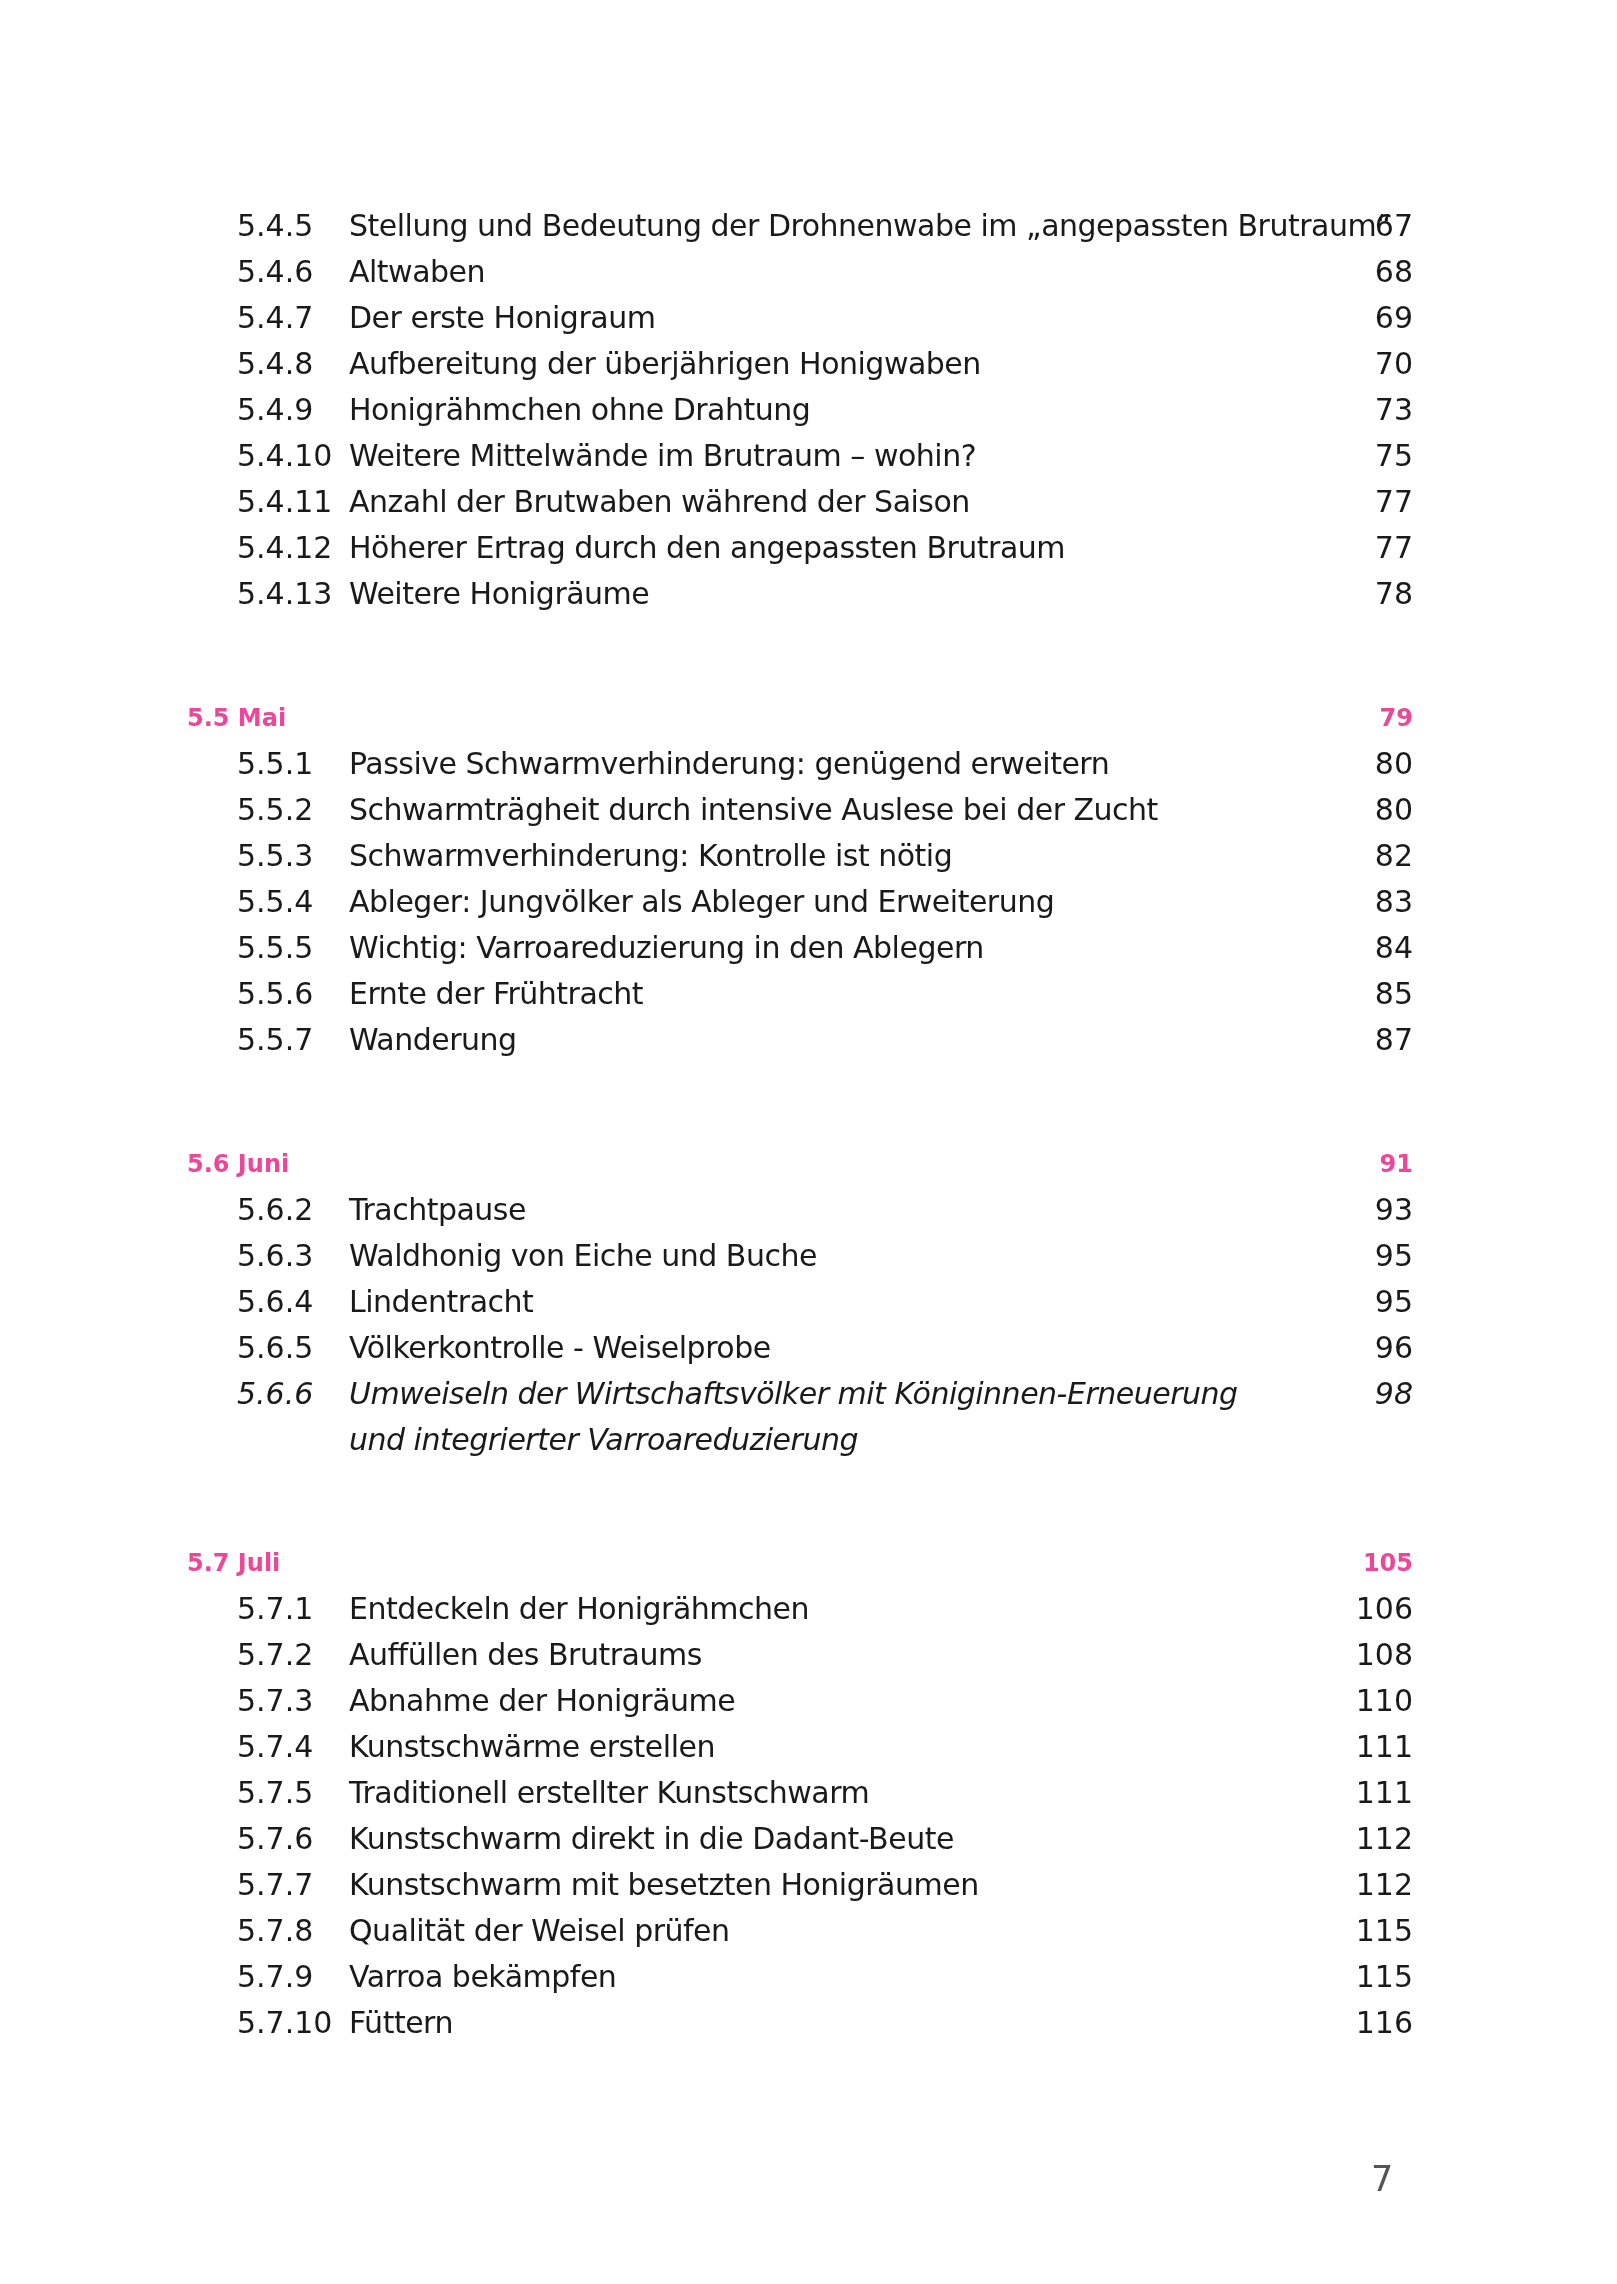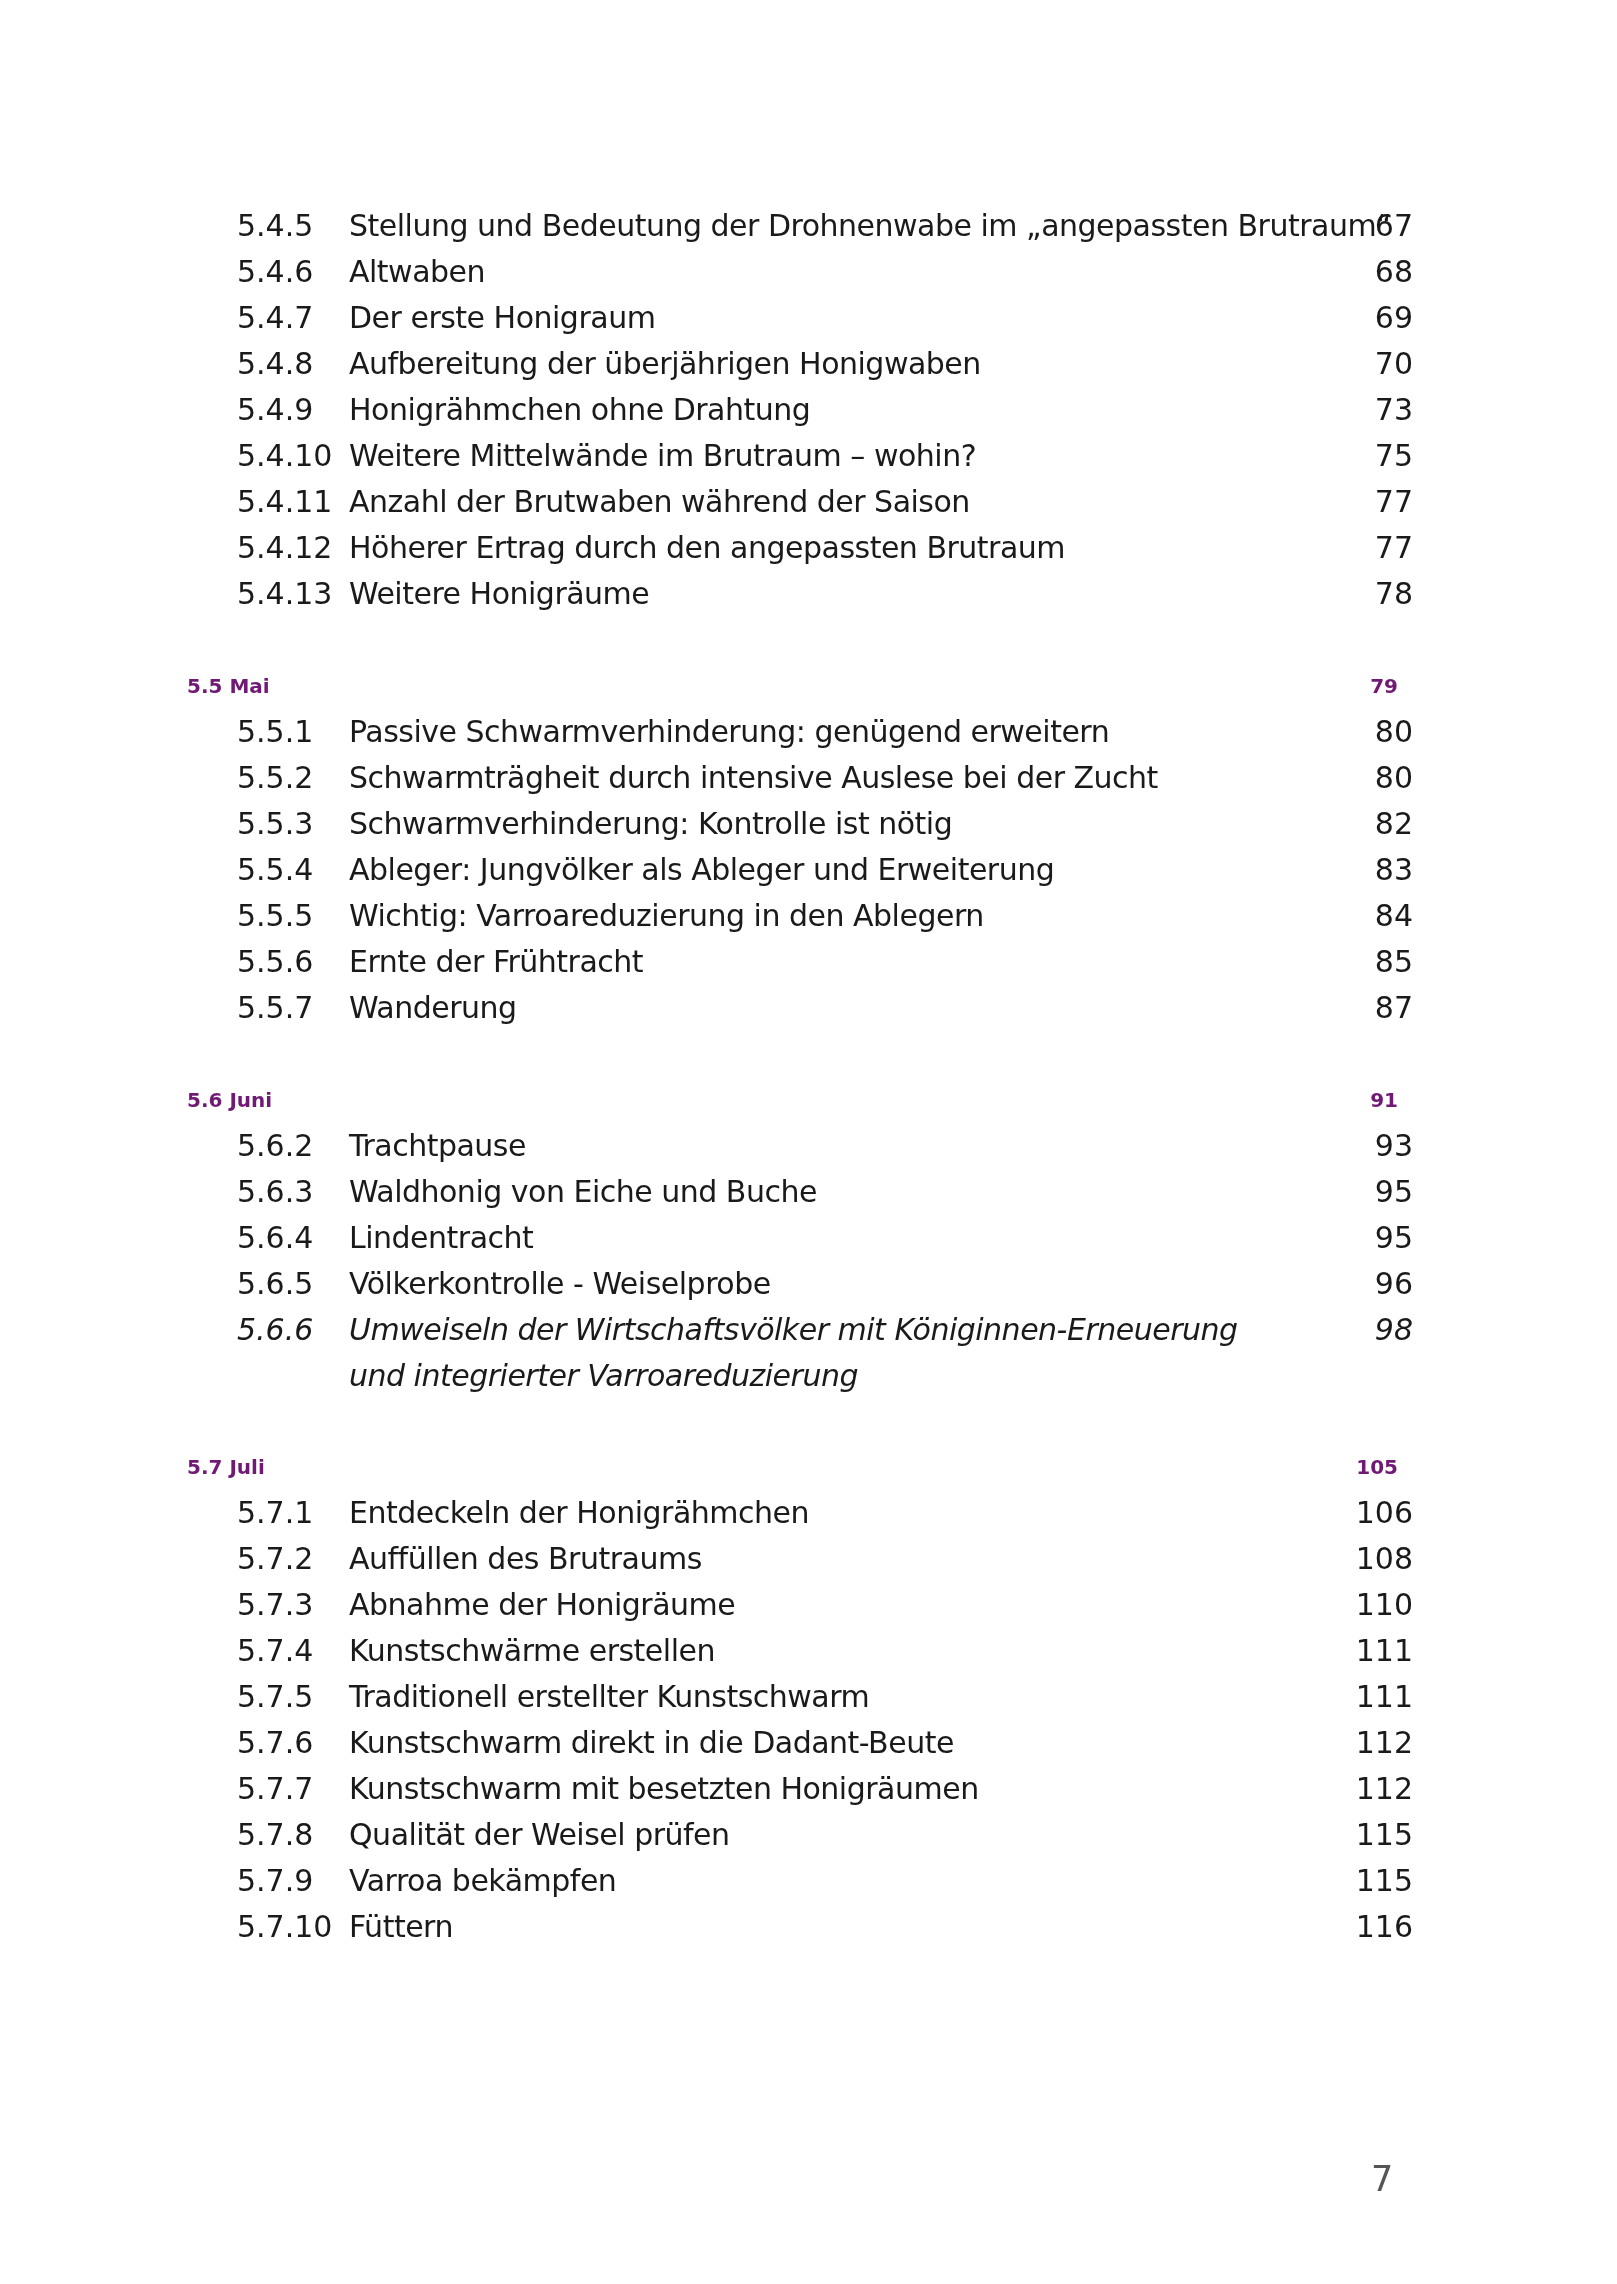--- a/index.html
+++ b/index.html
@@ -4,22 +4,22 @@
 <style>
   html,body{margin:0;padding:0;background:#fff;}
   body{width:1618px;height:2284px;position:relative;font-family:"DejaVu Sans",sans-serif;color:#1a1a1a;}
   .toc{position:absolute;left:187px;top:203px;width:1226px;}
   .row{position:relative;height:46px;font-size:30px;line-height:46px;}
   .row .num{position:absolute;left:50px;}
   .row .title{position:absolute;left:162px;right:121px;white-space:nowrap;letter-spacing:-0.5px;}
   .row .page{position:absolute;right:0;}
   .row.tall{height:91px;font-style:italic;}
   .row.tall .title{white-space:normal;}
-  .sec{position:relative;height:46px;font-size:20px;line-height:46px;font-weight:bold;color:#701a75;}
-  .sec .page{position:absolute;right:15px;}
+  .sec{position:relative;height:46px;font-size:24px;line-height:46px;font-weight:bold;color:#ec4899;margin-top:32px;}
+  .sec .page{position:absolute;right:0;}
   .gap{height:46px;}
   .folio{position:absolute;left:1371px;top:2159px;font-size:35px;color:#555;}
 </style>
 </head>
 <body>
 
 <div class="toc" id="toc">
     <div class="row">
       <span class="num">5.4.5</span>
       <span class="title">Stellung und Bedeutung der Drohnenwabe im „angepassten Brutraum“</span>

